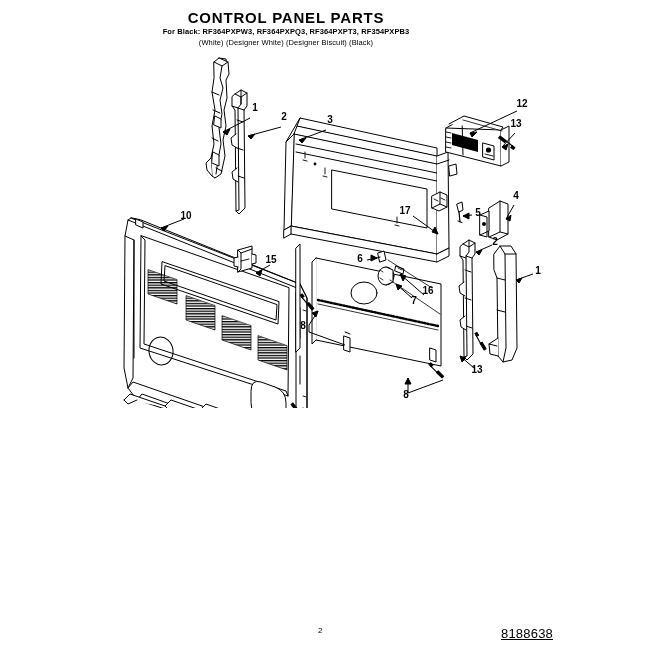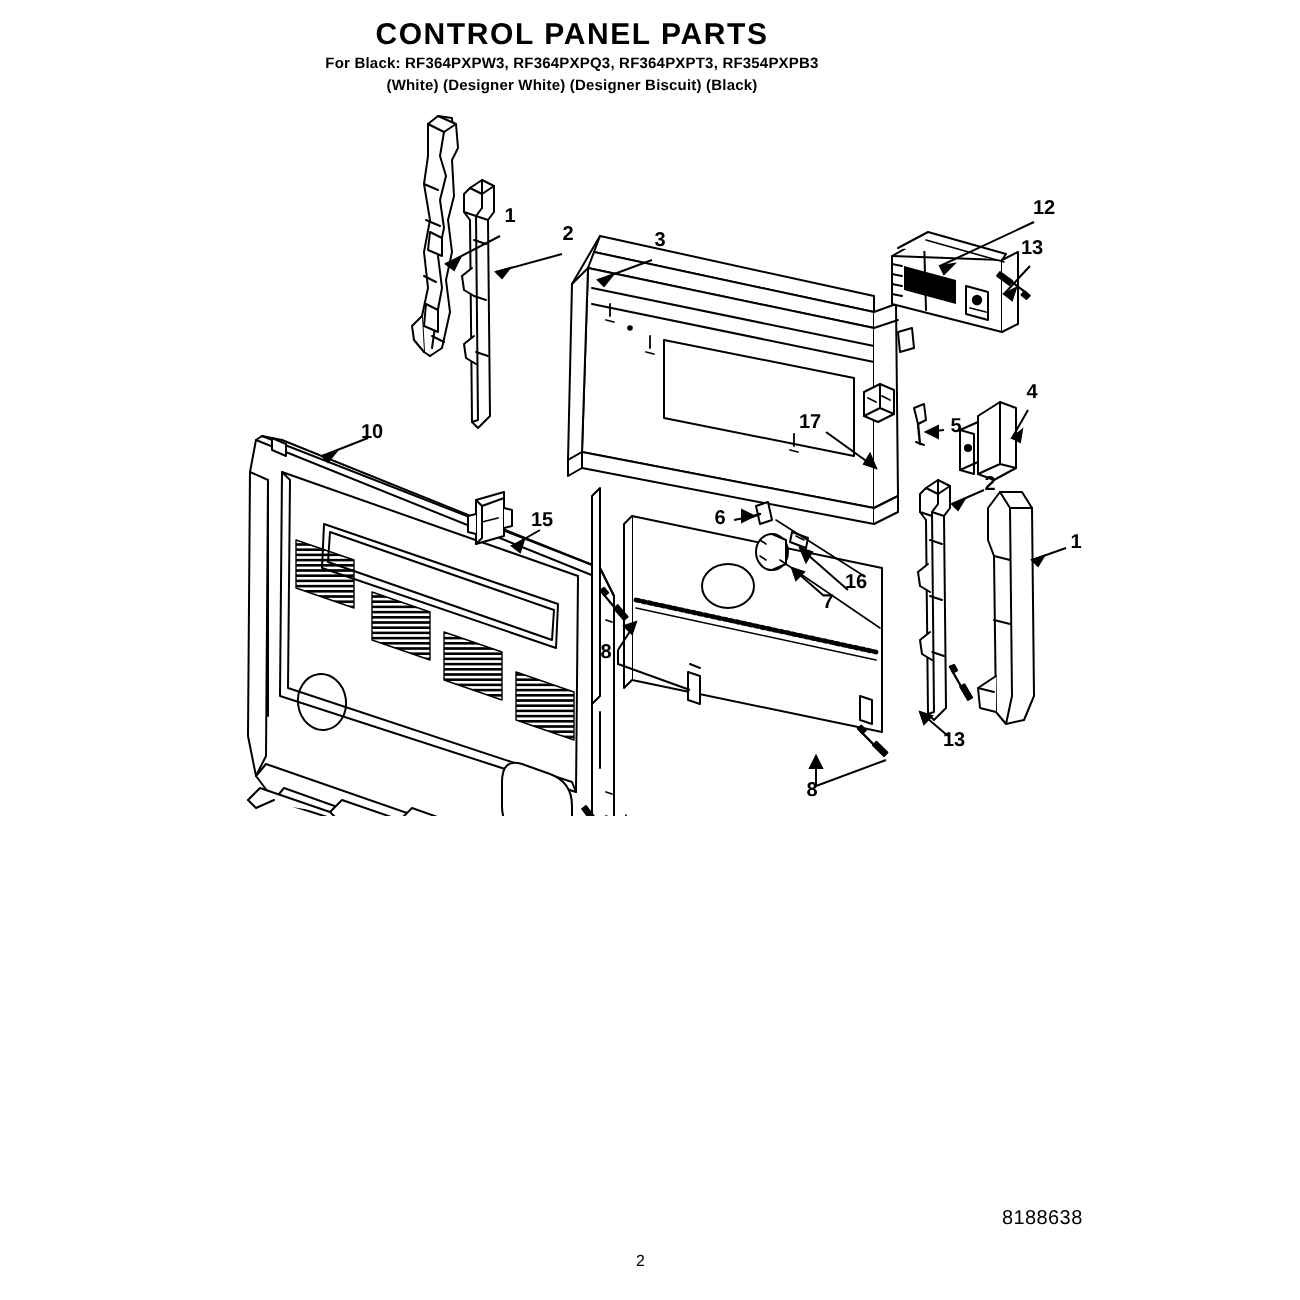--- a/index.html
+++ b/index.html
@@ -31,21 +31,21 @@
   }
   #models-line {
     font-size: 7.5px;
     font-weight: bold;
     color: #000;
     line-height: 11px;
     letter-spacing: 0.1px;
   }
   #finishes-line {
     font-size: 7.5px;
-    font-weight: bold;
+    font-weight: normal;
     color: #000;
     line-height: 11px;
     letter-spacing: 0.1px;
   }
   #diagram {
     position: absolute;
     top: 48px;
     left: 0;
     width: 650px;
     height: 360px;
@@ -53,24 +53,25 @@
   #page-num {
     position: absolute;
     left: 318px;
     top: 626px;
     font-size: 8px;
     color: #000;
   }
   #doc-code {
     position: absolute;
     left: 501px;
-    top: 604px;
-    font-size: 10px;
+    top: 626px;
+    font-size: 13px;
     color: #000;
     letter-spacing: 0.2px;
+    text-decoration: underline;
   }
   .callout {
     font-size: 10px;
     font-weight: bold;
     fill: #000;
     font-family: "Liberation Sans", sans-serif;
   }
 </style>
 </head>
 <body>

